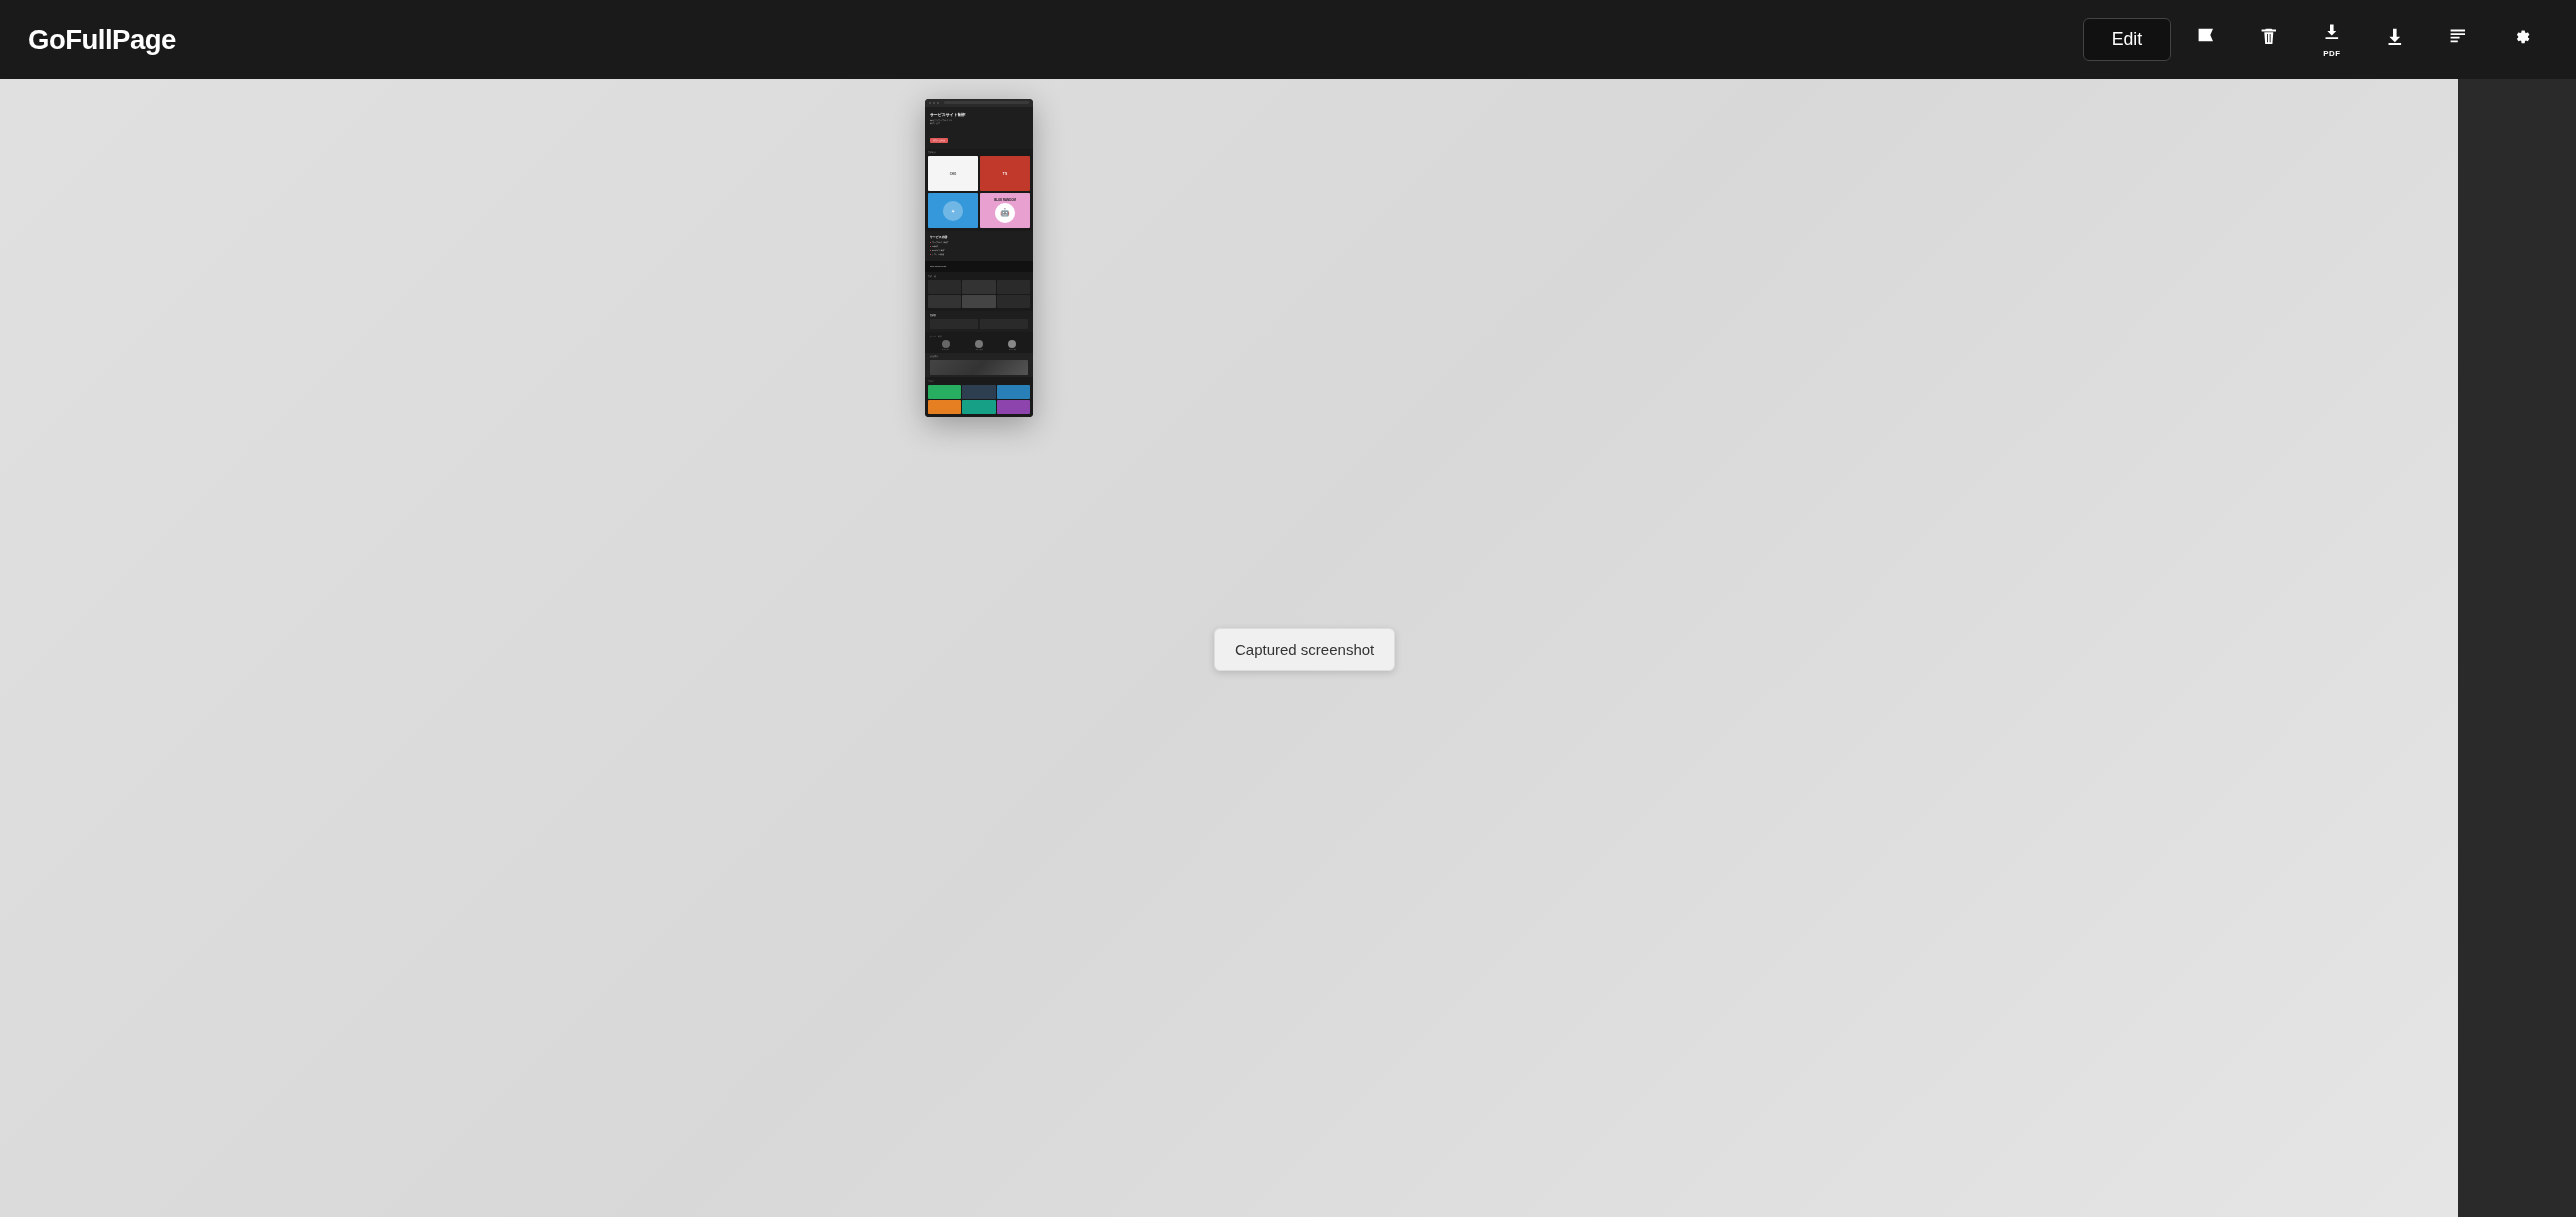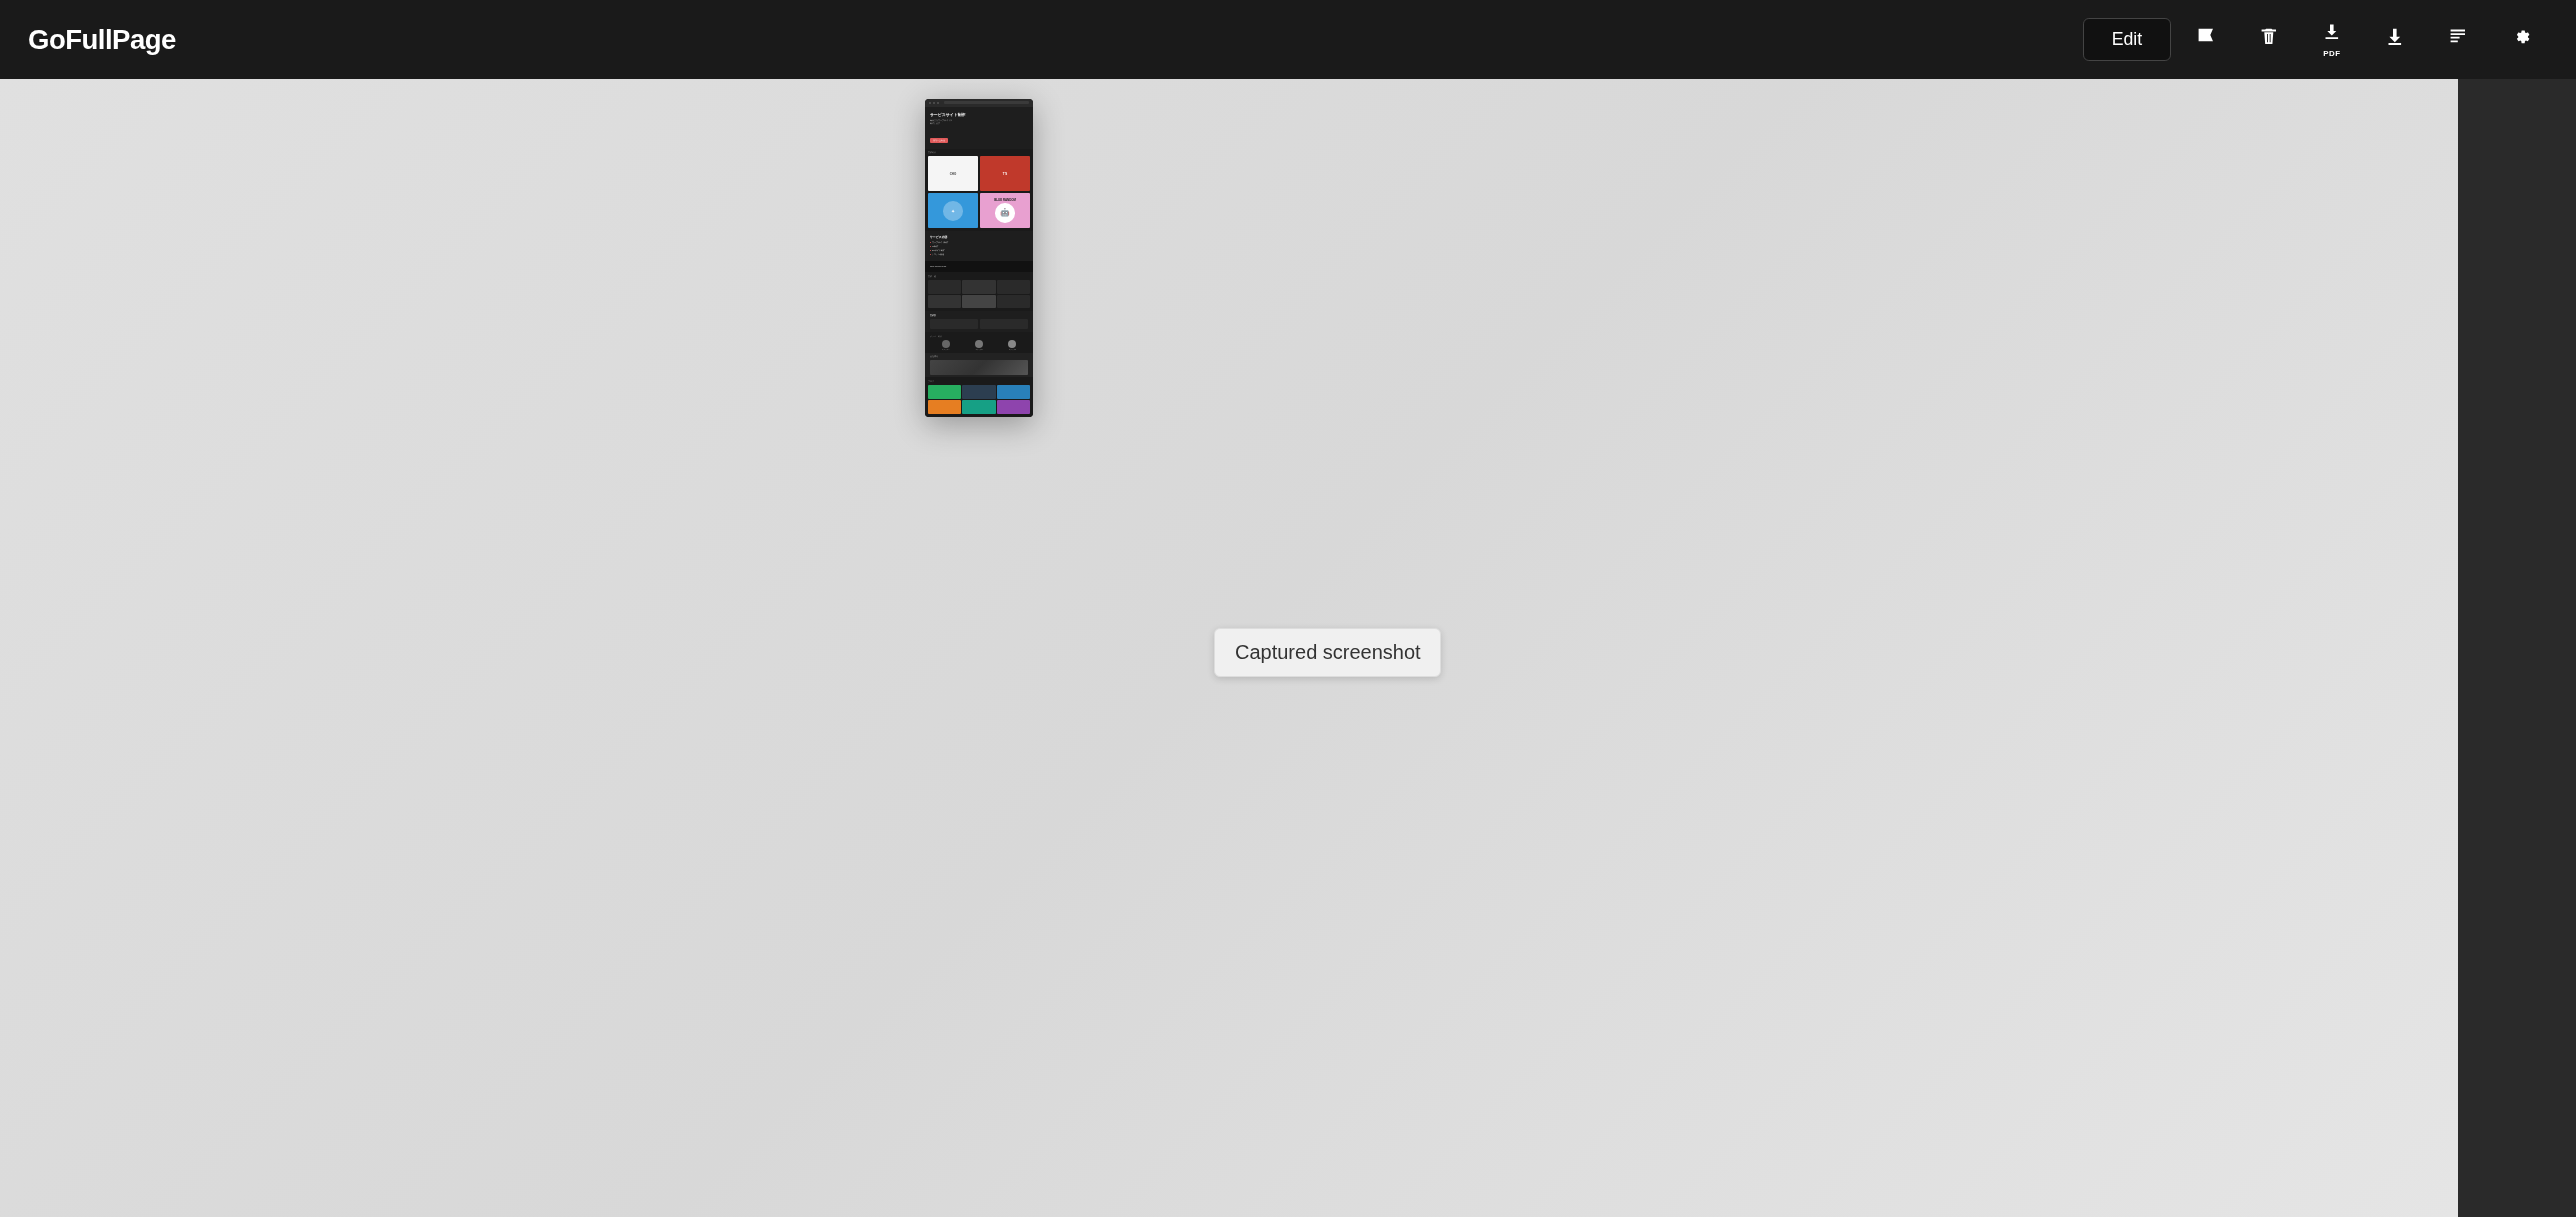--- a/index.html
+++ b/index.html
@@ -356,21 +356,21 @@
     .blog-blue { background: #2980b9; }
     .blog-orange { background: #e67e22; }
 
     
     .tooltip {
       position: absolute;
       background: #f0f0f0;
       border: 1px solid #ddd;
       border-radius: 5.9px;
       padding: 11.8px 19.7px;
-      font-size: 20px;
+      font-size: 15px;
       color: #333;
       white-space: nowrap;
       box-shadow: 0 2px 7.9px rgba(0,0,0,0.15);
       pointer-events: none;
     }
 
     
     .right-scrollbar {
       position: fixed;
       right: 118px;

